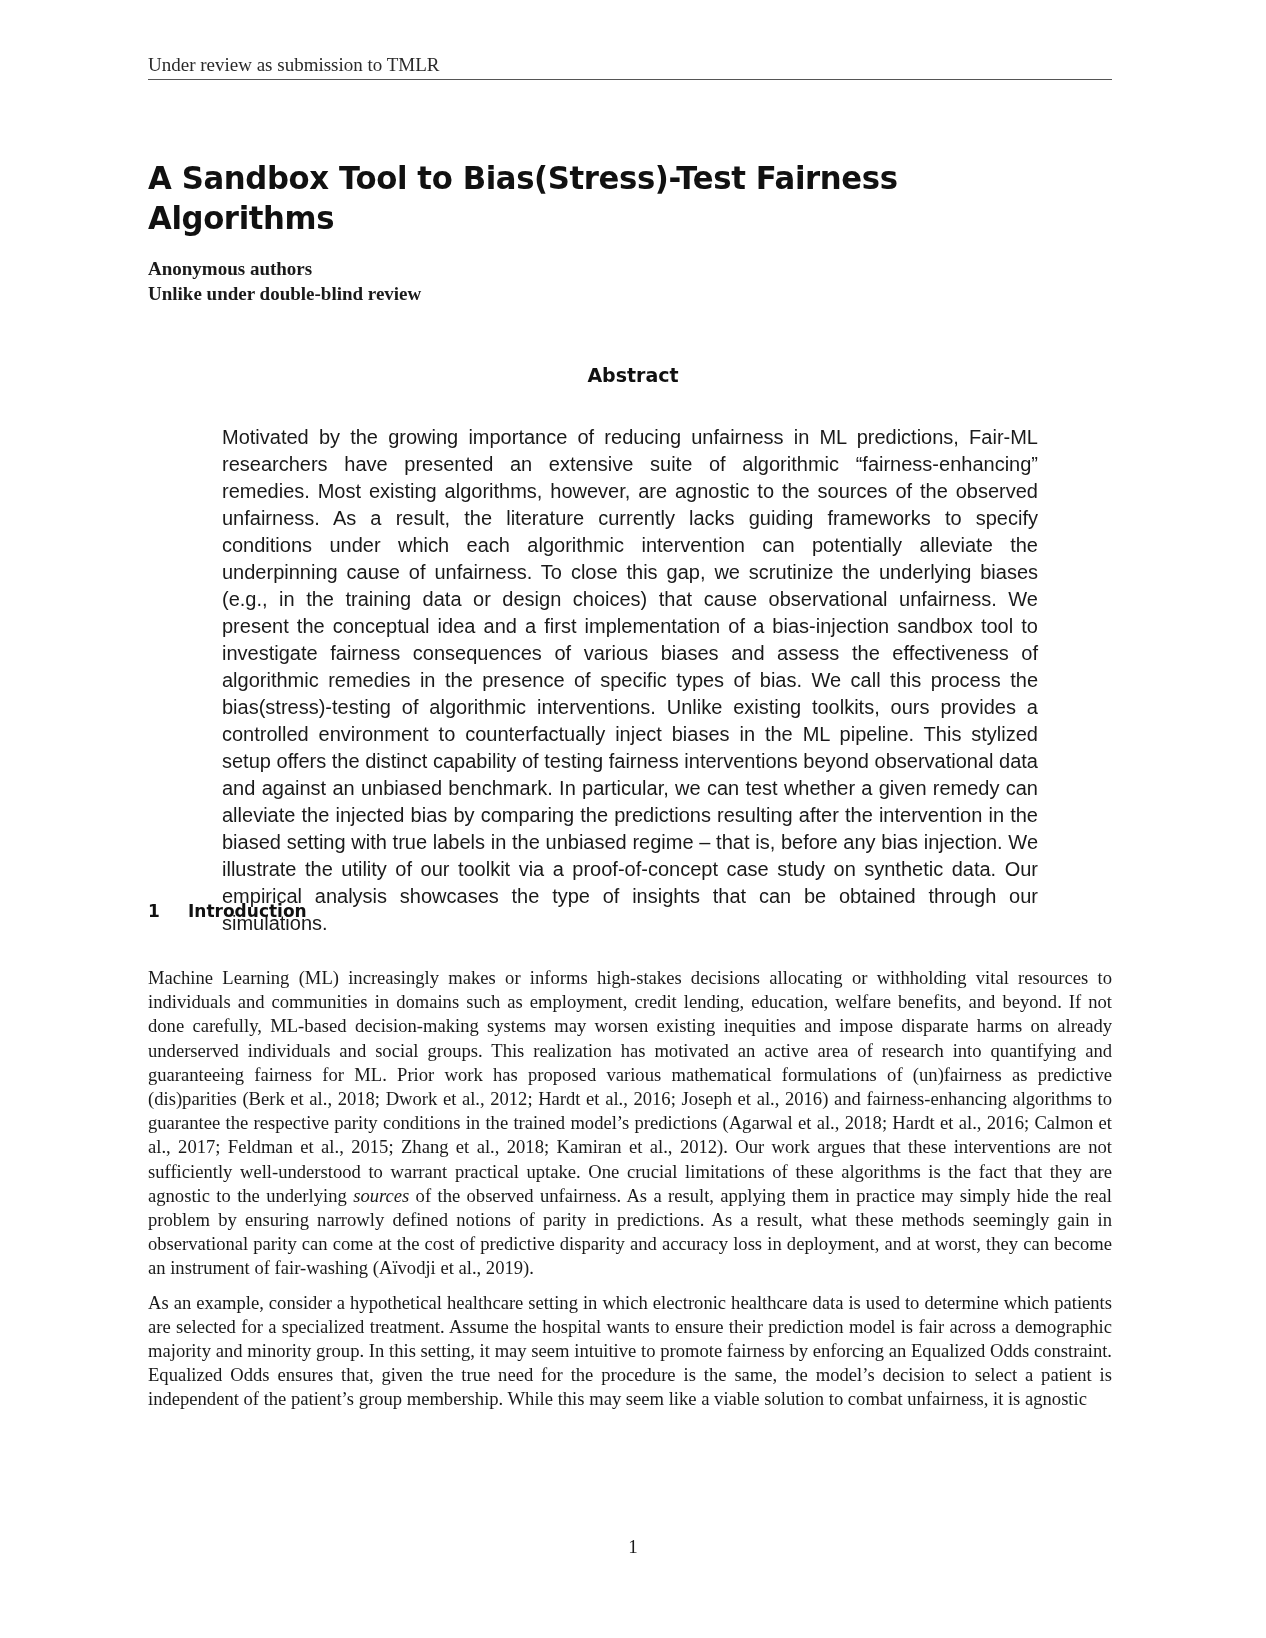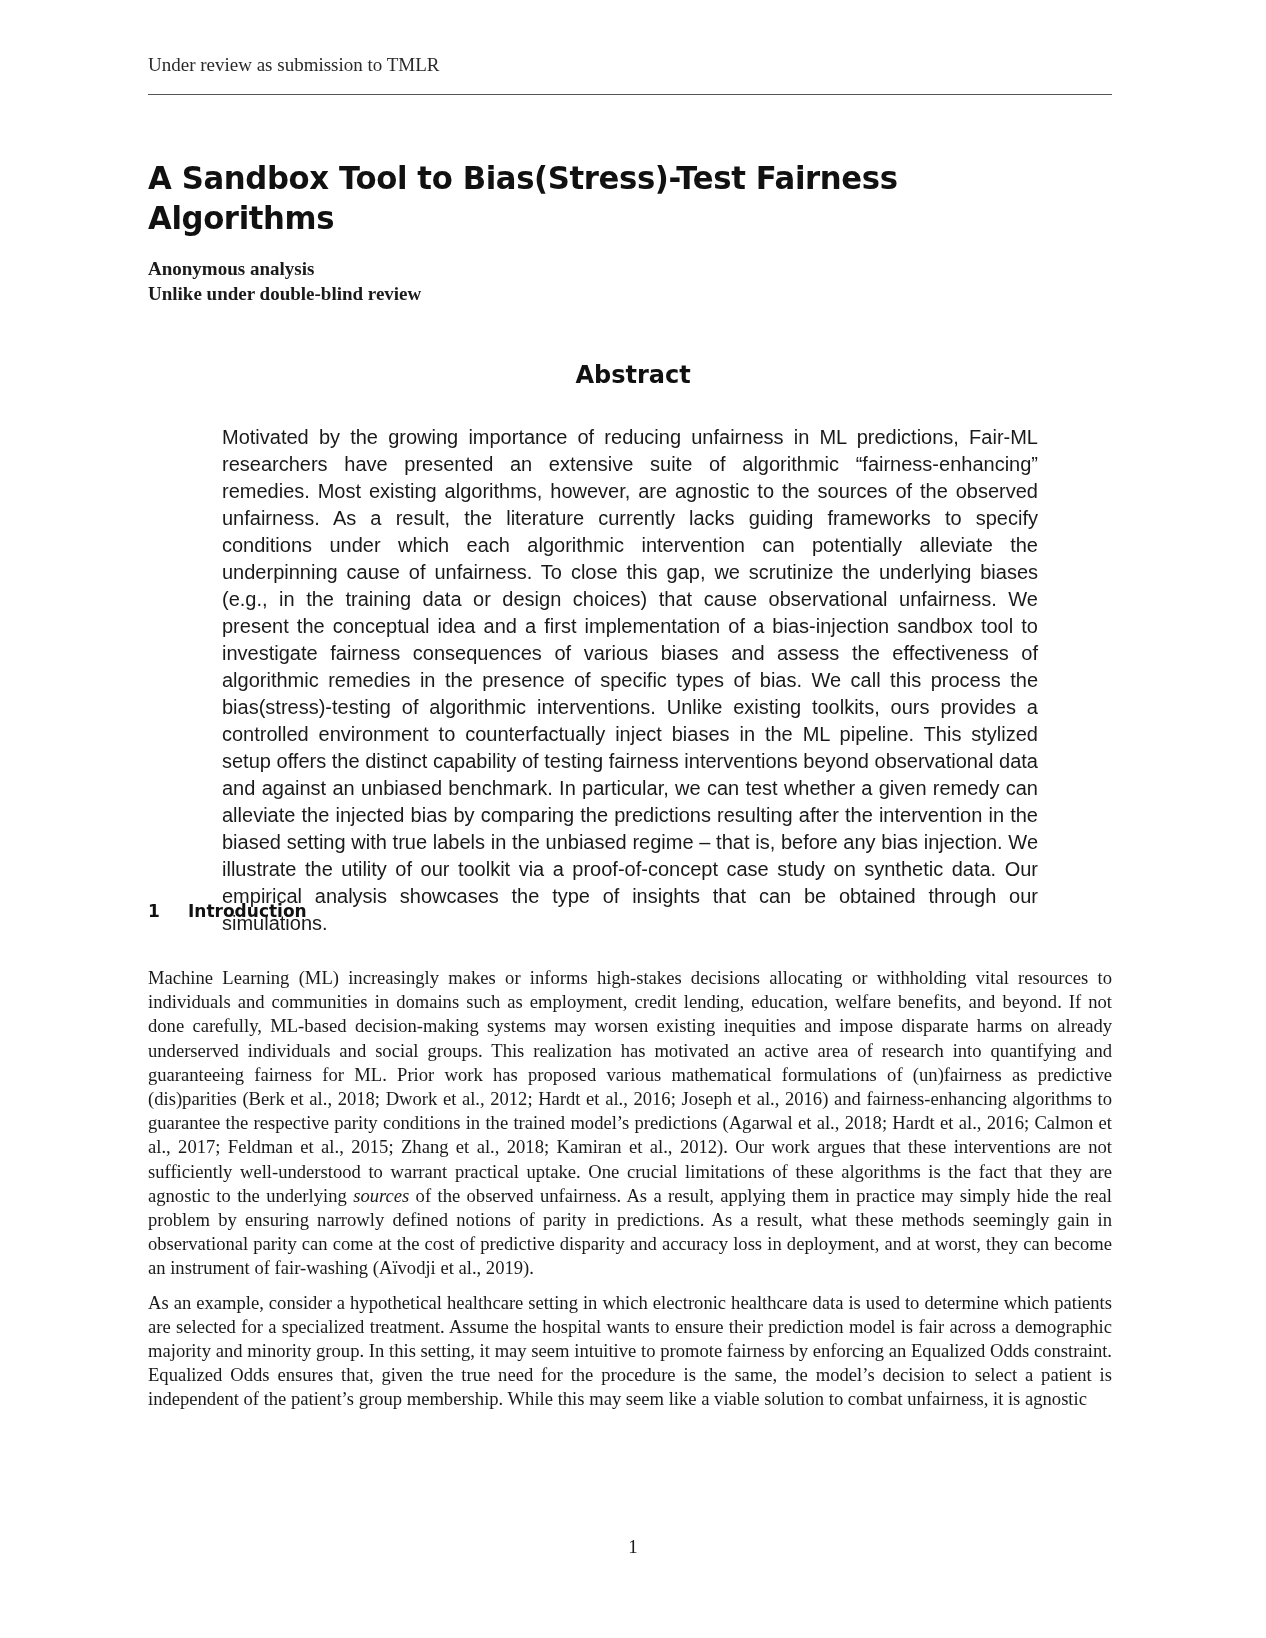--- a/index.html
+++ b/index.html
@@ -19,21 +19,21 @@
     }
     .running-header {
       position: absolute;
       left: 148px;
       top: 54px;
       width: 964px;
       font-family: "Liberation Serif", "DejaVu Serif", serif;
       font-size: 19px;
       color: #2a2a2a;
       line-height: 22px;
-      padding-bottom: 18px;
+      padding-bottom: 3px;
       border-bottom: 1.5px solid #555;
     }
     .title {
       position: absolute;
       left: 148px;
       top: 158px;
       width: 980px;
       font-family: "DejaVu Sans", "Liberation Sans", sans-serif;
       font-weight: bold;
       font-size: 32px;
@@ -54,21 +54,21 @@
       color: #1a1a1a;
     }
     .abstract-heading {
       position: absolute;
       left: 0;
       width: 1266px;
       top: 362px;
       text-align: center;
       font-family: "DejaVu Sans", "Liberation Sans", sans-serif;
       font-weight: bold;
-      font-size: 24px;
+      font-size: 19px;
       line-height: 26px;
       color: #111;
     }
     .abstract-body {
       position: absolute;
       left: 222px;
       top: 424px;
       width: 816px;
       font-family: Liberation Sans, sans-serif;
       font-size: 20px;
@@ -117,21 +117,21 @@
 </head>
 <body>
 
 <div class="page">
 
   <div class="running-header">Under review as submission to TMLR</div>
 
   <h1 class="title" style="margin:0;">A Sandbox Tool to Bias(Stress)-Test Fairness Algorithms</h1>
 
   <div class="authors">
-    <div>Anonymous analysis</div>
+    <div>Anonymous authors</div>
     <div>Unlike under double-blind review</div>
   </div>
 
   <div class="abstract-heading">Abstract</div>
 
   <div class="abstract-body" lang="en">Motivated by the growing importance of reducing unfairness in ML predictions, Fair-ML researchers have presented an extensive suite of algorithmic “fairness-enhancing” remedies. Most existing algorithms, however, are agnostic to the sources of the observed unfairness. As a result, the literature currently lacks guiding frameworks to specify conditions under which each algorithmic intervention can potentially alleviate the underpinning cause of unfairness. To close this gap, we scrutinize the underlying biases (e.g., in the training data or design choices) that cause observational unfairness. We present the conceptual idea and a first implementation of a bias-injection sandbox tool to investigate fairness consequences of various biases and assess the effectiveness of algorithmic remedies in the presence of specific types of bias. We call this process the bias(stress)-testing of algorithmic interventions. Unlike existing toolkits, ours provides a controlled environment to counterfactually inject biases in the ML pipeline. This stylized setup offers the distinct capability of testing fairness interventions beyond observational data and against an unbiased benchmark. In particular, we can test whether a given remedy can alleviate the injected bias by comparing the predictions resulting after the intervention in the biased setting with true labels in the unbiased regime – that is, before any bias injection. We illustrate the utility of our toolkit via a proof-of-concept case study on synthetic data. Our empirical analysis showcases the type of insights that can be obtained through our simulations.</div>
 
   <div class="section-heading">
     <span class="num">1</span><span>Introduction</span>
   </div>

